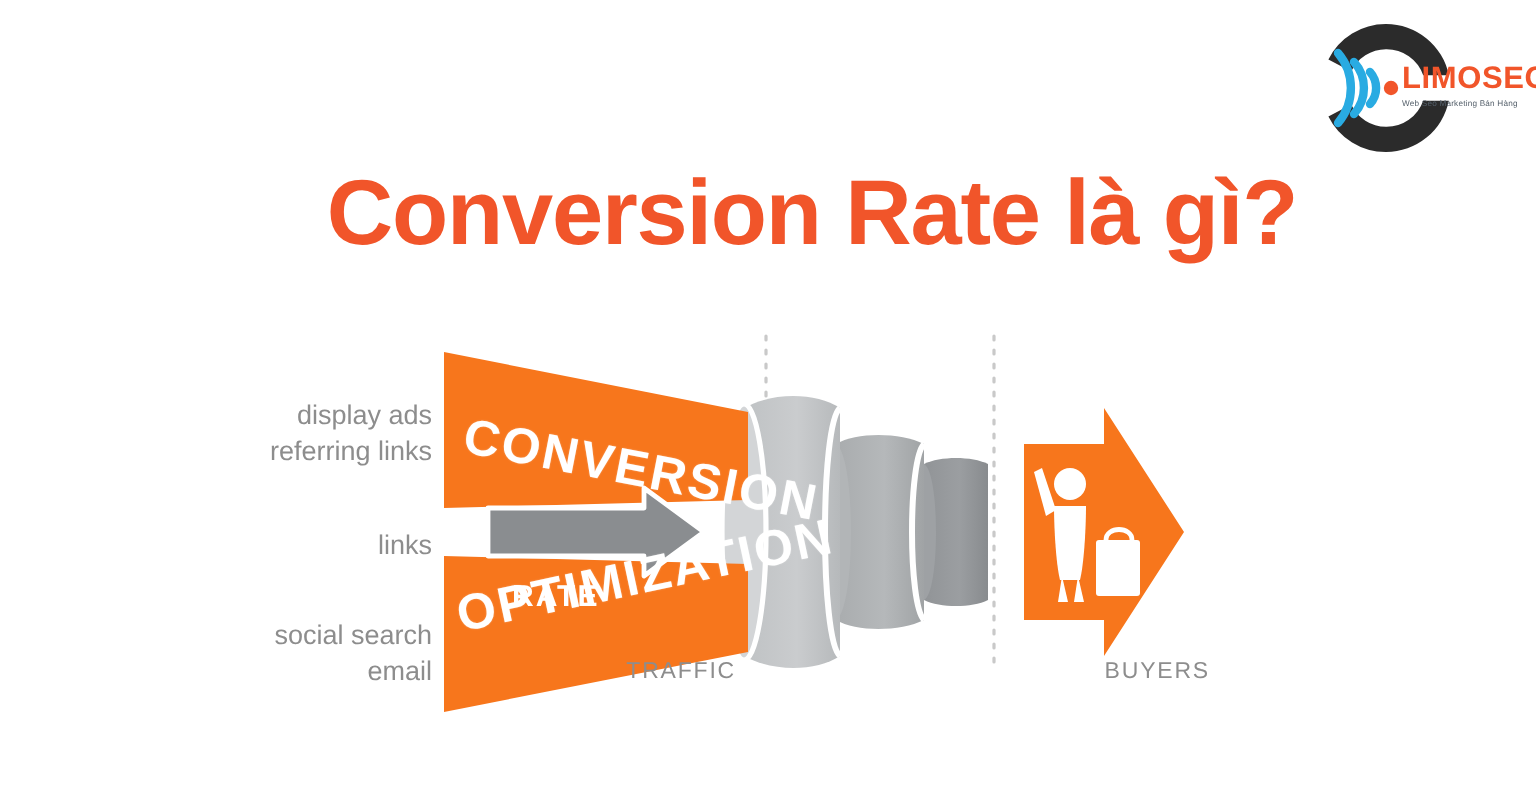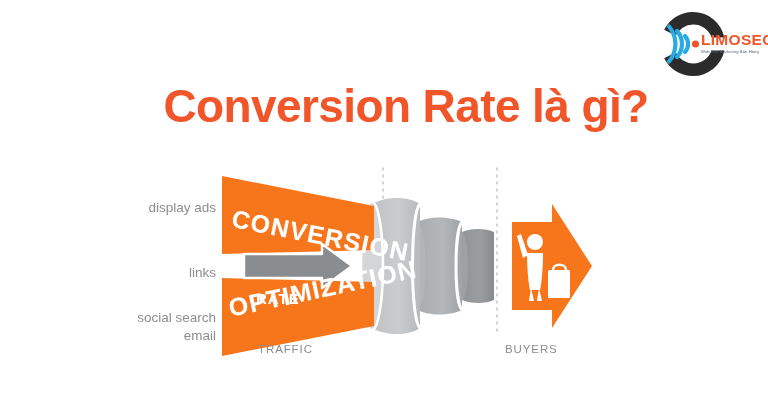--- a/index.html
+++ b/index.html
@@ -133,26 +133,26 @@
     color: #ffffff;
     font-size: 15px;
     font-weight: bold;
     letter-spacing: 1px;
     margin-top: 34px;
   }
 
   
   .cat-label {
     position: absolute;
-    top: 183px;
+    top: 170px;
     font-size: 11.5px;
     color: #8d8d8d;
     letter-spacing: .9px;
     white-space: nowrap;
-    text-align: left;
+    text-align: right;
   }
   #cat-traffic   { left: 258px; width: 110px; }
   #cat-funnel    { left: 385px; width: 130px; }
   #cat-buyers    { left: 505px; width: 100px; }
 </style>
 </head>
 <body>
 
 <div id="page">
 
@@ -245,20 +245,21 @@
           <path d="M539 128 L542 141 L537 141 Z"></path>
 
           <rect x="548" y="110" width="22" height="28" rx="1.5"></rect>
           <path d="M553 110 C553 103 566 103 566 110" fill="none" stroke="#ffffff" stroke-width="2.4"></path>
         </g>
       </g>
     </svg>
 
     <div id="src-labels">
       <div class="src-label" style="top:40px">display ads</div>
+      <div class="src-label" style="top:58px">referring links</div>
       <div class="src-label" style="top:105px">links</div>
       <div class="src-label" style="top:150px">social search</div>
       <div class="src-label" style="top:168px">email</div>
     </div>
 
     <div class="funnel-word" id="word-conversion">CONVERSION</div>
     <div class="funnel-word" id="word-optimization">OPTIMIZATION</div>
     <div id="word-rate">RATE</div>
 
     <div class="cat-label" id="cat-traffic">TRAFFIC</div>

